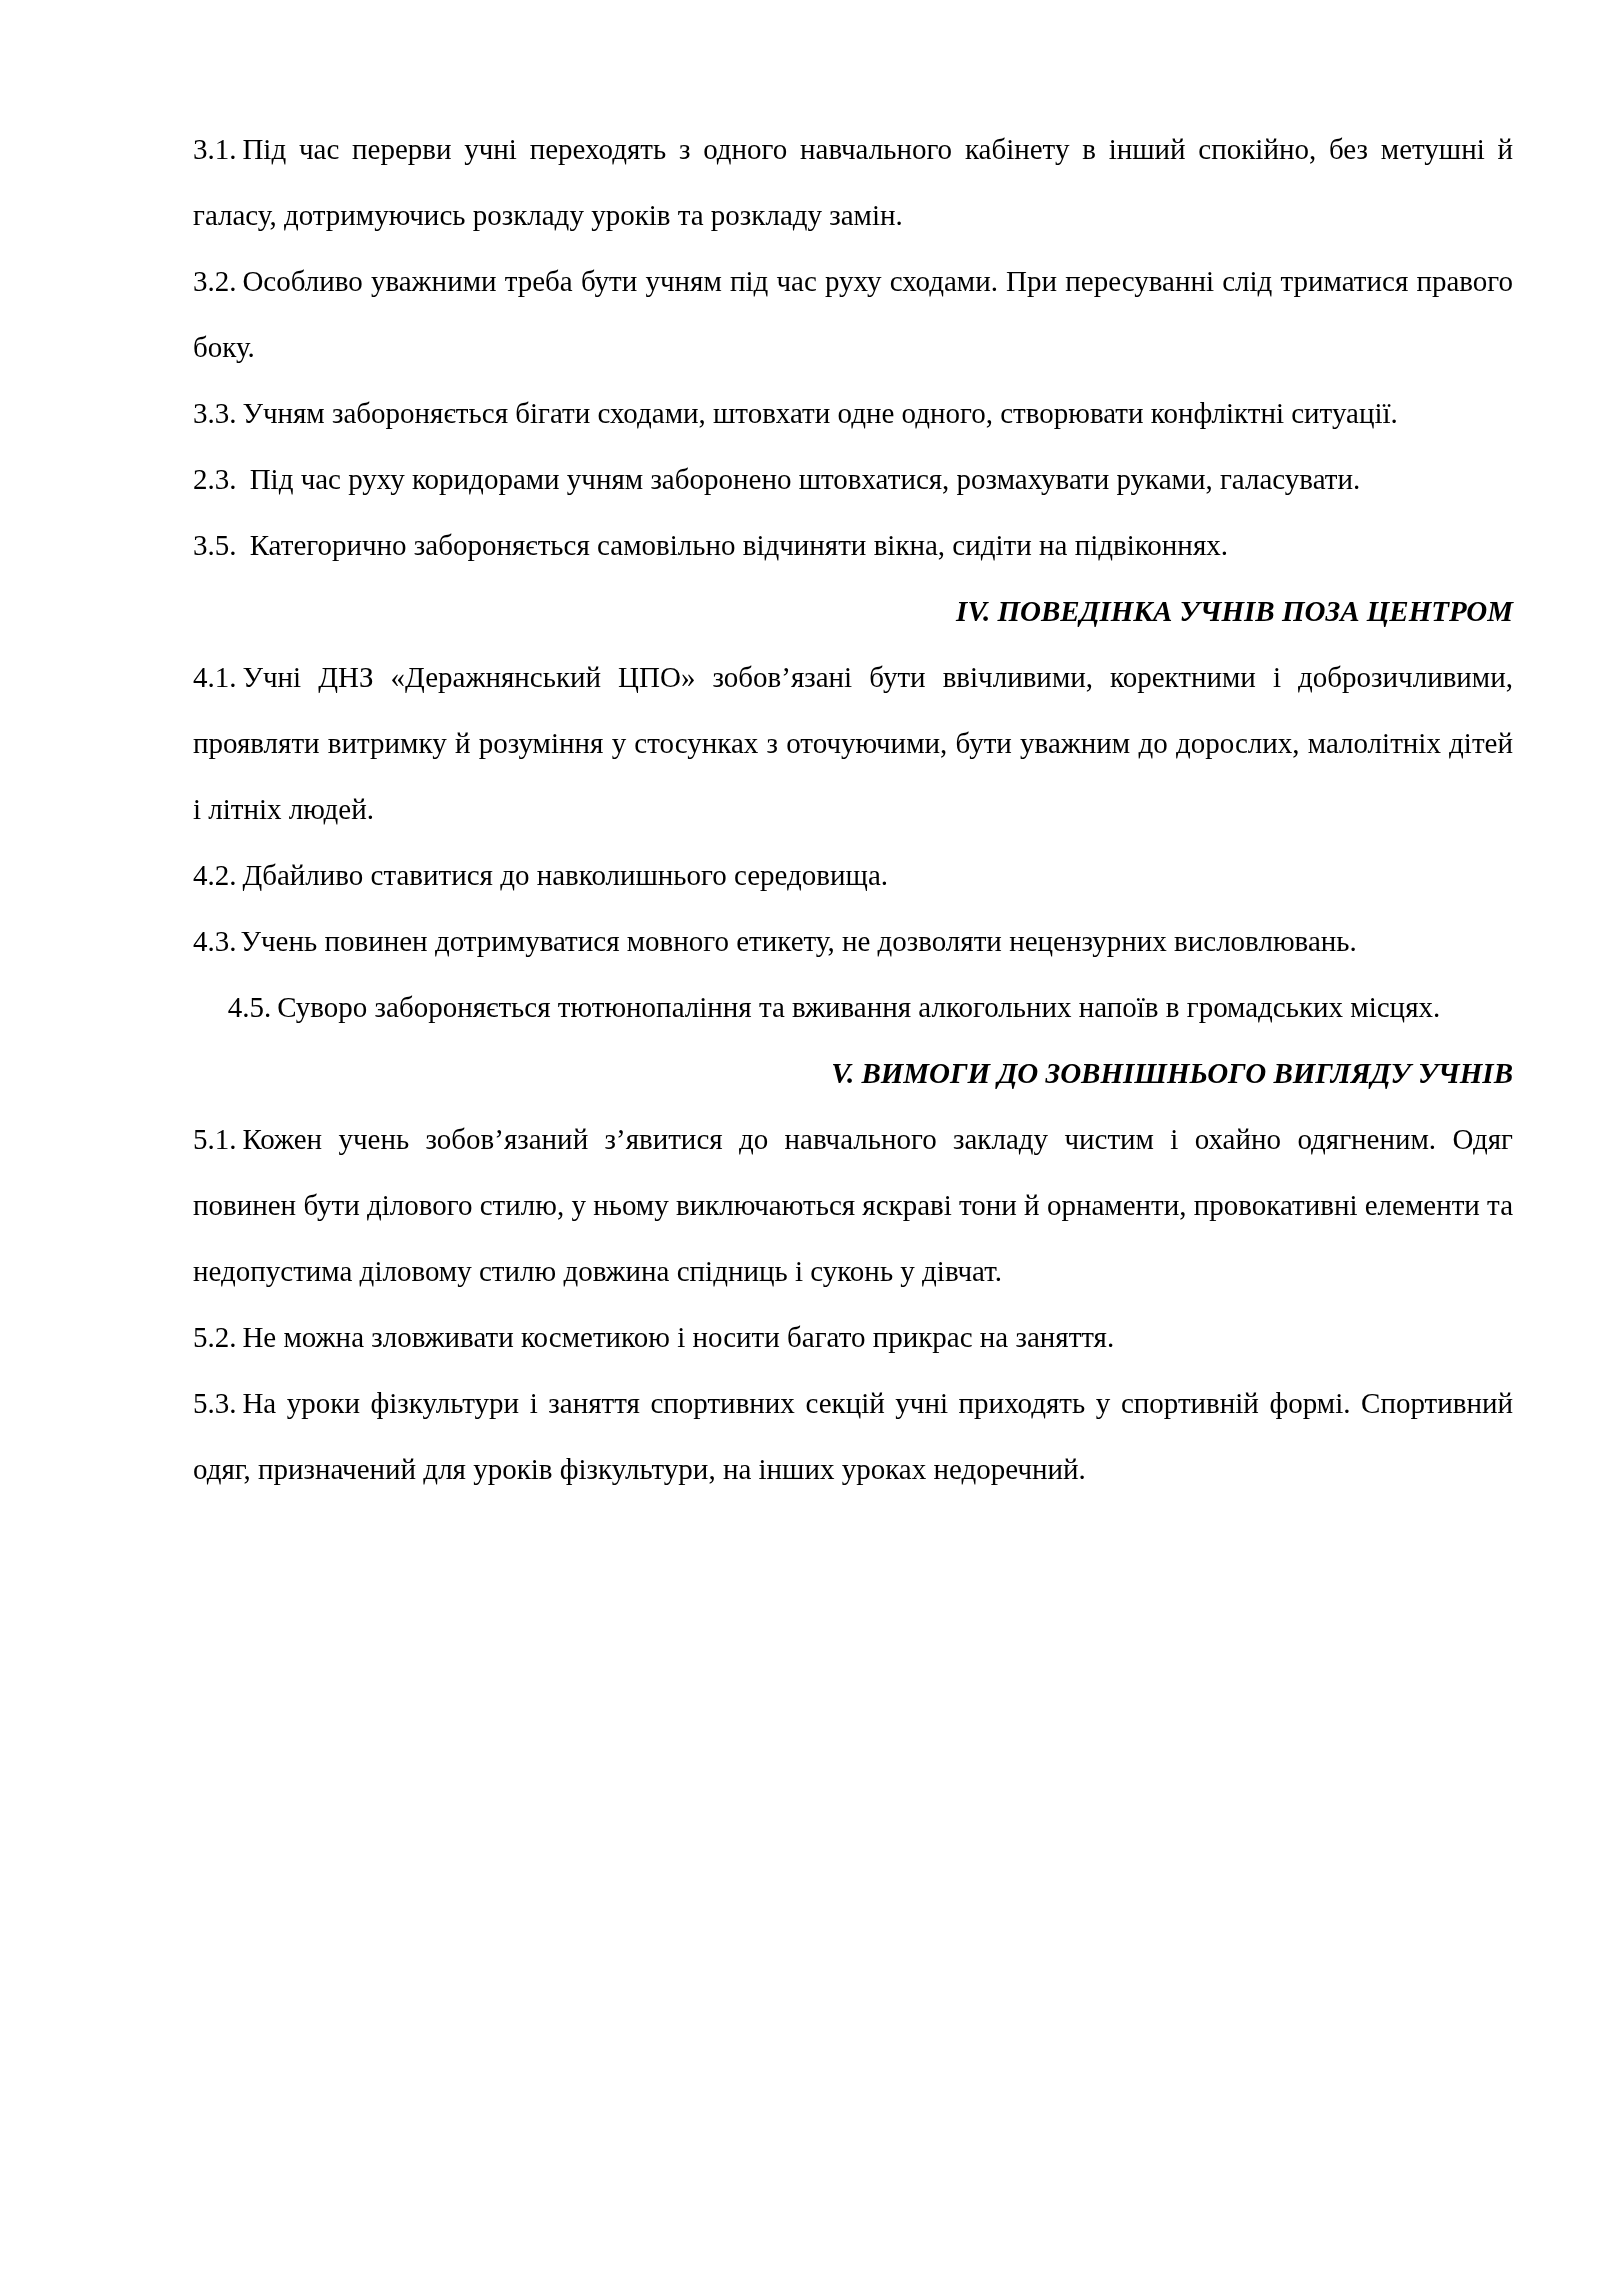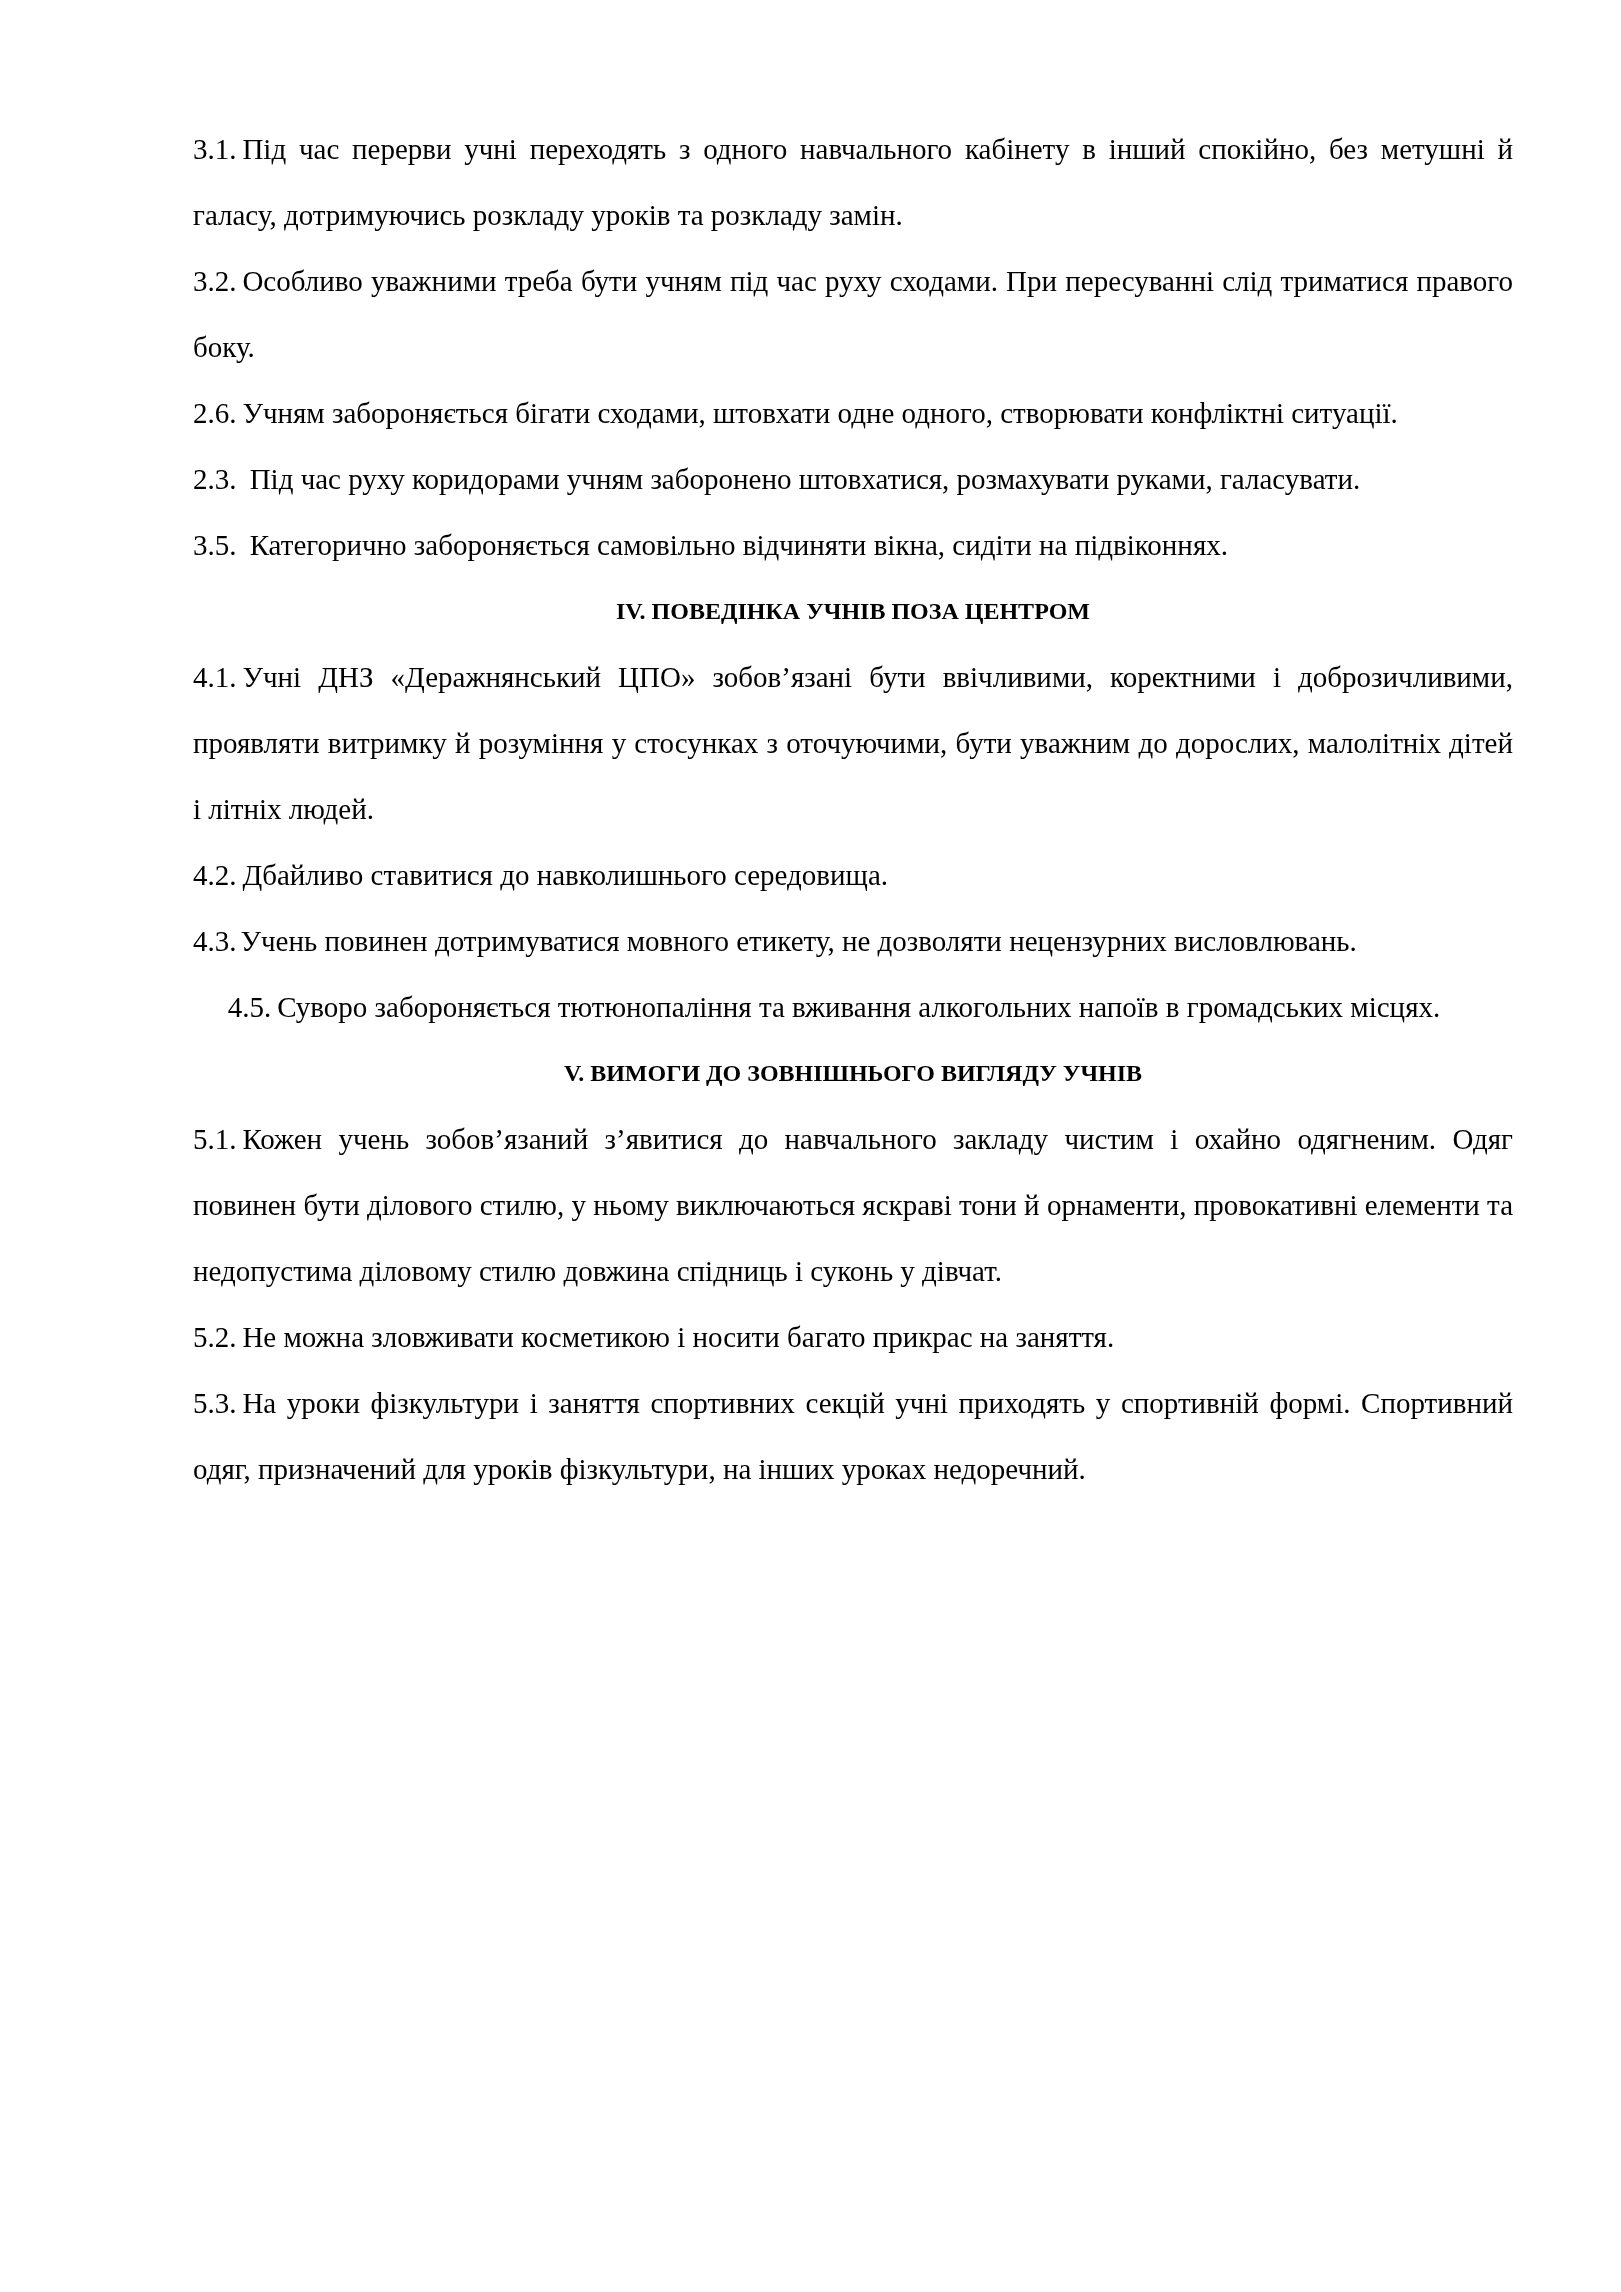--- a/index.html
+++ b/index.html
@@ -25,36 +25,37 @@
     font-size: 29px;
     line-height: 66px;
     text-align: justify;
     margin: 0;
     letter-spacing: 0;
   }
   .para .num {
     margin-right: 5.9px;
   }
   .heading {
-    font-size: 24px;
+    font-size: 29px;
     line-height: 66px;
     font-weight: bold;
-    text-align: center;
+    text-align: right;
     margin: 0;
+    font-style: italic;
   }
   .indent-space { padding-left: 7.8px; margin-left: 27px; }
 </style>
 </head>
 <body>
 
 <div class="page">
 
   <p class="para"><span class="num">3.1.</span><span>Під час перерви учні переходять з одного навчального кабінету в інший спокійно, без метушні й галасу, дотримуючись розкладу уроків та розкладу замін.</span></p>
   <p class="para"><span class="num">3.2.</span><span>Особливо уважними треба бути учням під час руху сходами. При пересуванні слід триматися правого боку.</span></p>
-  <p class="para"><span class="num">2.6.</span><span>Учням забороняється бігати сходами, штовхати одне одного, створювати конфліктні ситуації.</span></p>
+  <p class="para"><span class="num">3.3.</span><span>Учням забороняється бігати сходами, штовхати одне одного, створювати конфліктні ситуації.</span></p>
   <p class="para"><span class="num">2.3.</span><span> Під час руху коридорами учням заборонено штовхатися, розмахувати руками, галасувати.</span></p>
   <p class="para"><span class="num">3.5.</span><span> Категорично забороняється самовільно відчиняти вікна, сидіти на підвіконнях.</span></p>
 
   <h2 class="heading">IV. ПОВЕДІНКА УЧНІВ ПОЗА ЦЕНТРОМ</h2>
   <p class="para"><span class="num">4.1.</span><span>Учні ДНЗ «Деражнянський ЦПО» зобов’язані бути ввічливими, коректними і доброзичливими, проявляти витримку й розуміння у стосунках з оточуючими, бути уважним до дорослих, малолітніх дітей і літніх людей.</span></p>
   <p class="para"><span class="num">4.2.</span><span>Дбайливо ставитися до навколишнього середовища.</span></p>
   <p class="para"><span class="num" style="margin-right:4px">4.3.</span><span>Учень повинен дотримуватися мовного етикету, не дозволяти нецензурних висловлювань.</span></p>
   <p class="para indent-space"><span class="num">4.5.</span><span>Суворо забороняється тютюнопаління та вживання алкогольних напоїв в громадських місцях.</span></p>
 
   <h2 class="heading">V. ВИМОГИ ДО ЗОВНІШНЬОГО ВИГЛЯДУ УЧНІВ</h2>

